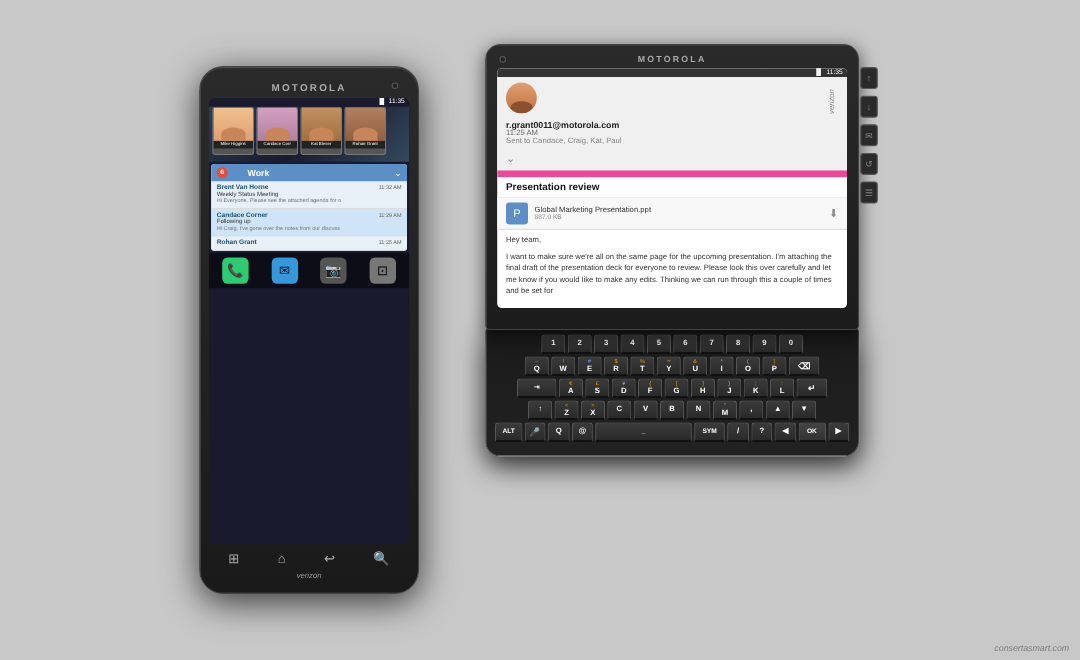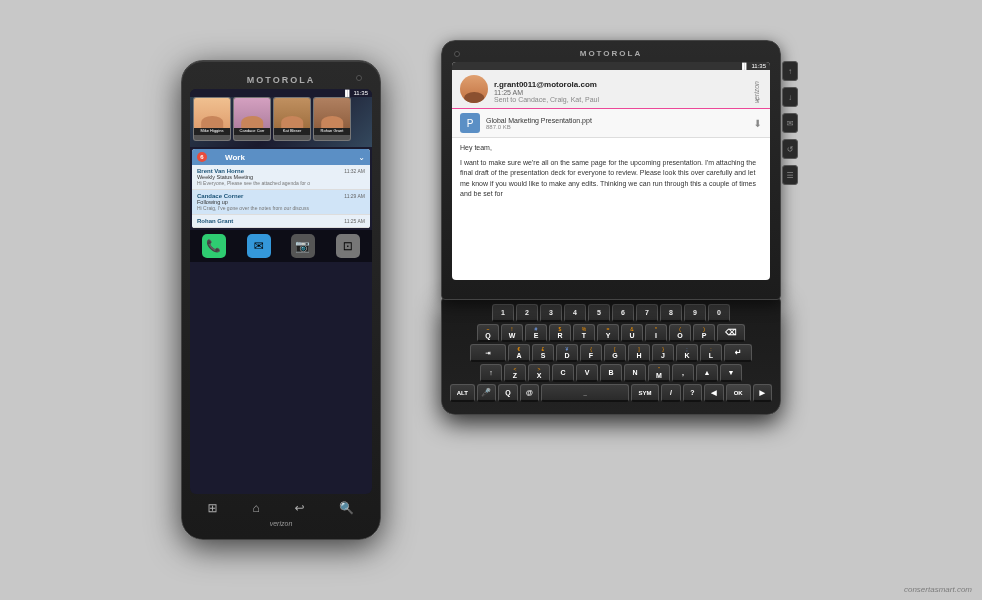--- a/index.html
+++ b/index.html
@@ -269,24 +269,25 @@
       display: flex;
       justify-content: flex-end;
       padding: 1px 4px;
       gap: 3px;
       font-size: 6px;
       color: #fff;
     }
     .email-detail-header {
       background: #f0f0f0;
       padding: 5px 8px;
-      border-bottom: 1px solid #ec4899;
-      display: flex;
-      align-items: flex-end;
+      border-bottom: 6px solid #ec4899;
+      display: flex;
+      align-items: flex-start;
       gap: 6px;
+      flex-direction: column;
     }
     .sender-avatar-large {
       width: 28px;
       height: 28px;
       background: linear-gradient(180deg, #e0a070 0%, #c07040 100%);
       border-radius: 50%;
       flex-shrink: 0;
       position: relative;
       overflow: hidden;
     }
@@ -597,20 +598,21 @@
           <div class="email-detail-header">
             <div class="sender-avatar-large"></div>
             <div class="email-detail-info">
               <div class="email-detail-from">r.grant0011@motorola.com</div>
               <div class="email-detail-time">11:25 AM</div>
               <div class="email-detail-to">Sent to  Candace, Craig, Kat, Paul</div>
             </div>
             <div class="email-detail-expand">⌄</div>
           </div>
 
+          <div class="email-detail-subject">Presentation review</div>
 
           <div class="email-attachment">
             <div class="attachment-icon">P</div>
             <div class="attachment-info">
               <div class="attachment-name">Global Marketing Presentation.ppt</div>
               <div class="attachment-size">887.0 KB</div>
             </div>
             <div class="attachment-dl">⬇</div>
           </div>
 

